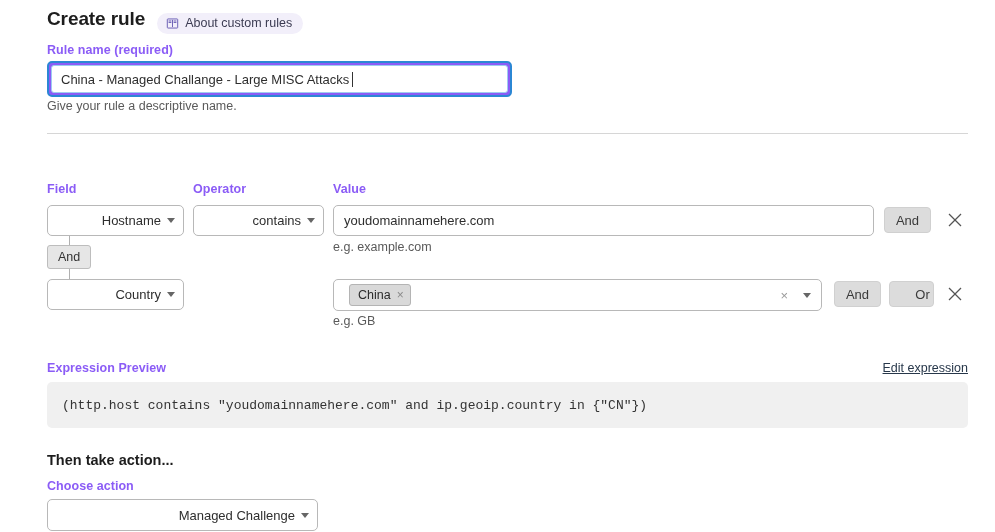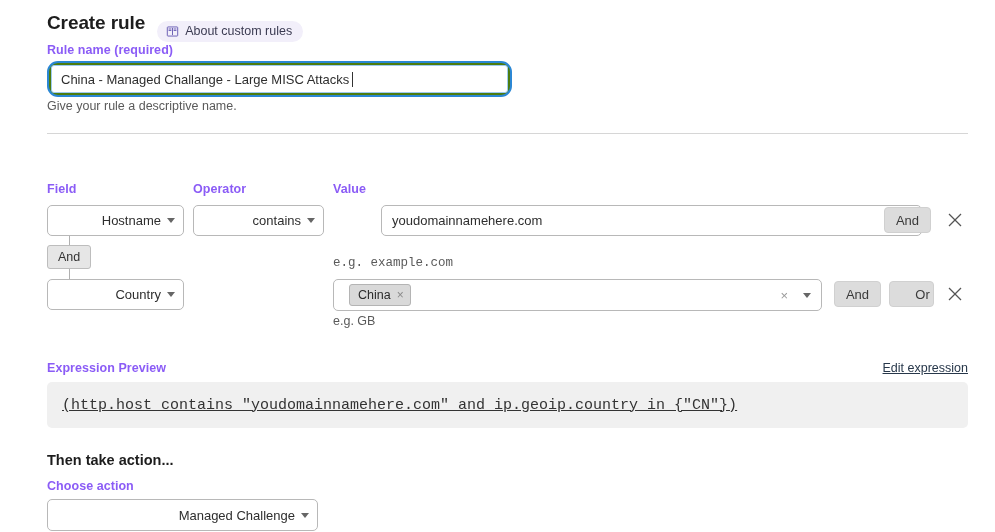--- a/index.html
+++ b/index.html
@@ -23,44 +23,44 @@
     letter-spacing: -0.1px;
   }
   .about-pill {
     display: inline-flex; align-items: center; gap: 6px;
     background: #f2effa;
     border-radius: 12px;
     padding: 3px 11px 4px 9px;
     font-size: 12.5px;
     color: #3b3b52;
     cursor: pointer;
-    margin-top: 18px;
+    margin-top: 10px;
   }
   .book-icon { display: inline-flex; width: 13px; height: 13px; }
 
   
   .field-label {
     font-size: 12.5px; color: #8b5cf6; letter-spacing: 0.05px; font-weight: bold;
   }
   .help-text {
     font-size: 12.5px; color: #5a5a5a;
   }
   .section-heading {
     font-size: 14.5px; font-weight: bold; color: #1d1d1d;
   }
 
   
   .lbl-rulename { position: absolute; left: 47px; top: 43px; }
   .rulename-wrap {
     position: absolute; left: 47px; top: 61px;
     width: 465px; height: 36px;
     border: 2px solid #2b87d4;
-    border-radius: 11px;
+    border-radius: 5px;
     padding: 2px;
-    background: #4d7c0f;
+    background: #8b5cf6;
   }
   .rulename-inner {
     width: 100%; height: 100%;
     border: 1px solid #9ecbf0;
     border-radius: 3px;
     display: flex; align-items: center;
     padding: 0 9px;
     background: #fff;
   }
   .rulename-text {
@@ -111,23 +111,23 @@
   .sel-field-2    { left: 47px;  top: 279px; width: 137px; }
   .sel-operator-2 { left: 193px; top: 279px; width: 131px; }
   .sel-action     { left: 47px;  top: 499px; width: 271px; height: 32px; }
 
   
   .txt-value-1 {
     position: absolute; left: 333px; top: 205px;
     width: 541px; height: 31px;
     background: #fff; border: 1px solid #b8b8b8; border-radius: 5px;
     display: flex; align-items: center; padding: 0 10px;
-    font-size: 13px; color: #2e2e2e; margin-left: 48px;
-  }
-  .hint-value-1 { position: absolute; left: 333px; top: 256px; font-family: Liberation Mono, monospace; }
+    font-size: 13px; color: #2e2e2e;
+  }
+  .hint-value-1 { position: absolute; left: 333px; top: 240px; }
   .hint-value-2 { position: absolute; left: 333px; top: 314px; }
 
   
   .tokenbox {
     position: absolute; left: 333px; top: 279px;
     width: 489px; height: 32px;
     background: #fff; border: 1px solid #b8b8b8; border-radius: 5px;
     display: flex; align-items: center; padding: 0 4px 0 15px;
   }
   .token {
@@ -195,21 +195,21 @@
     text-decoration: underline; cursor: pointer;
   }
   .expr-box {
     position: absolute; left: 47px; top: 382px;
     width: 921px; height: 46px;
     background: #f0f0f0; border-radius: 5px;
     display: flex; align-items: center; padding: 0 15px;
   }
   .expr-text {
     font-family: "Liberation Mono", "DejaVu Sans Mono", monospace;
-    font-size: 15px; color: #333; white-space: nowrap; text-decoration: underline;
+    font-size: 13px; color: #333; white-space: nowrap;
   }
 
   
   .action-heading { position: absolute; left: 47px; top: 452px; }
   .lbl-choose-action { position: absolute; left: 47px; top: 479px; }
 </style>
 </head>
 <body>
 
 <div class="page">

